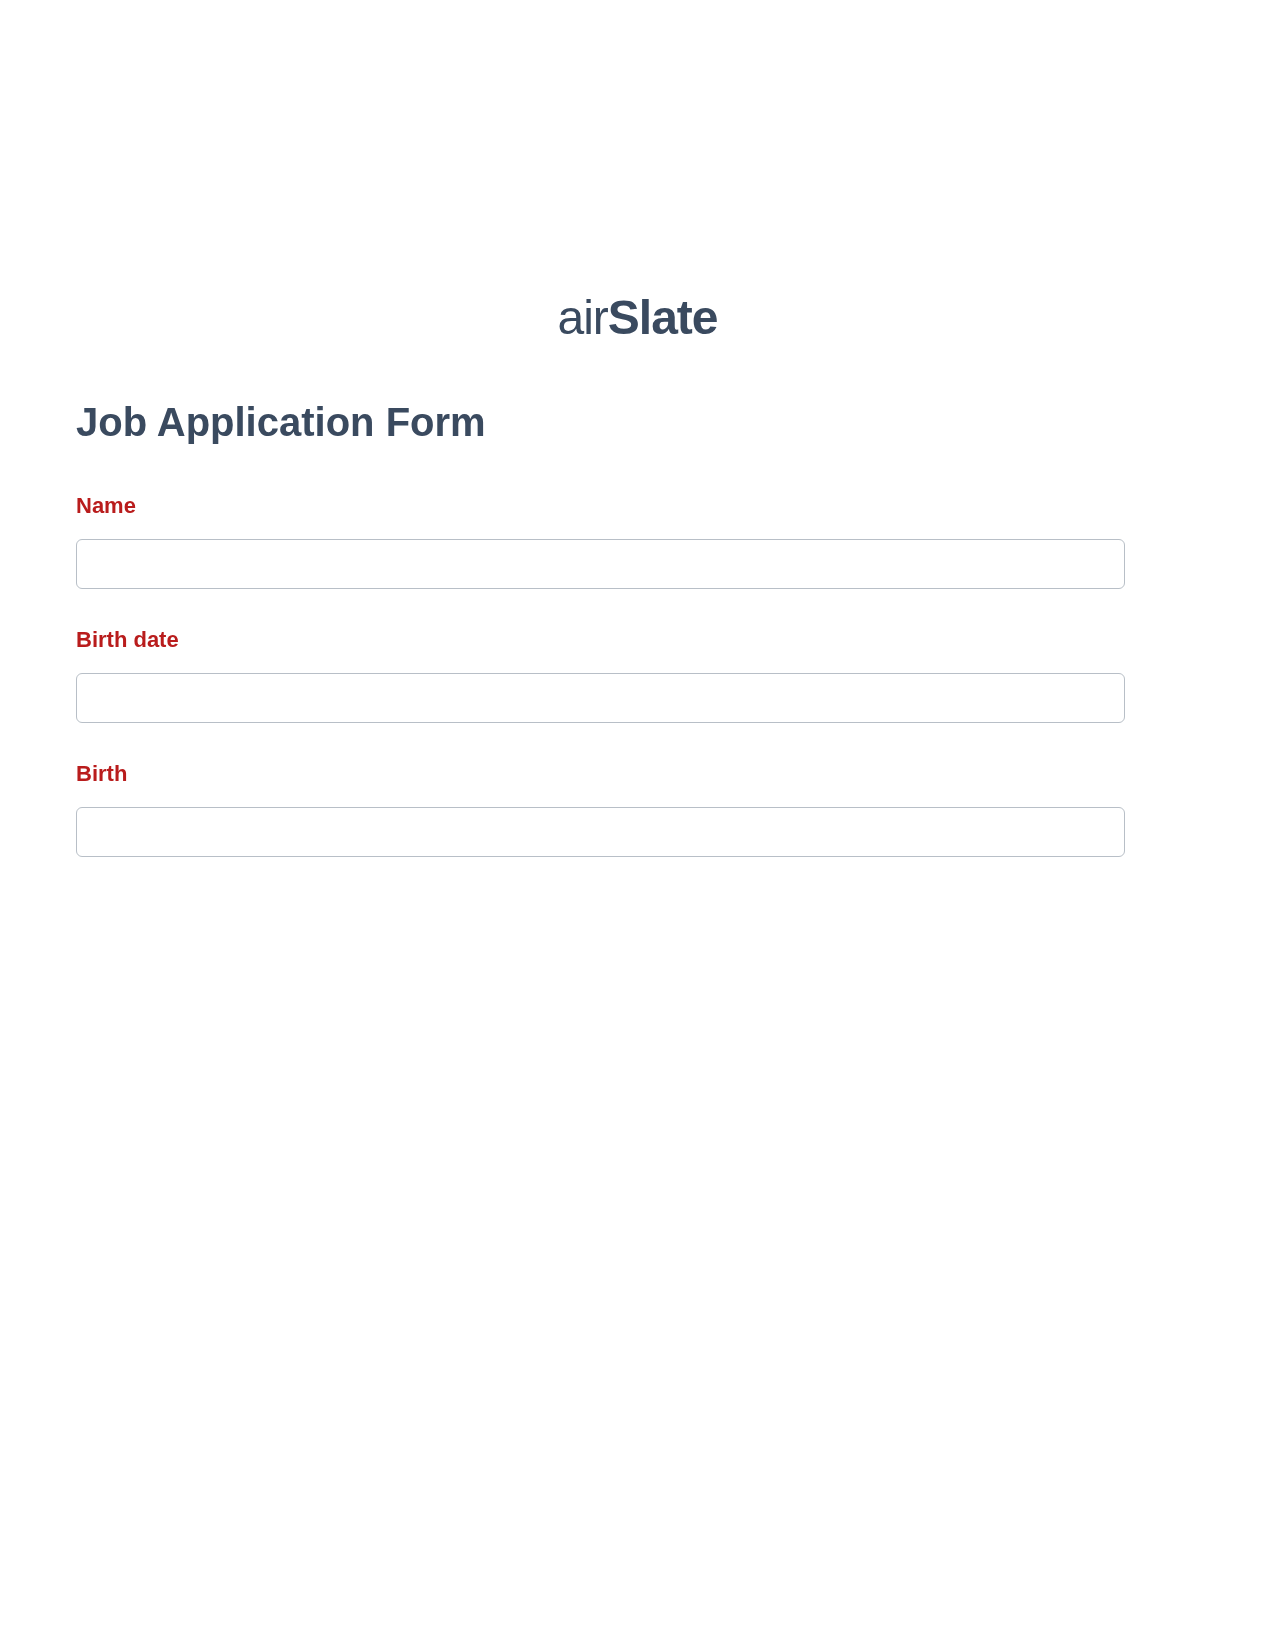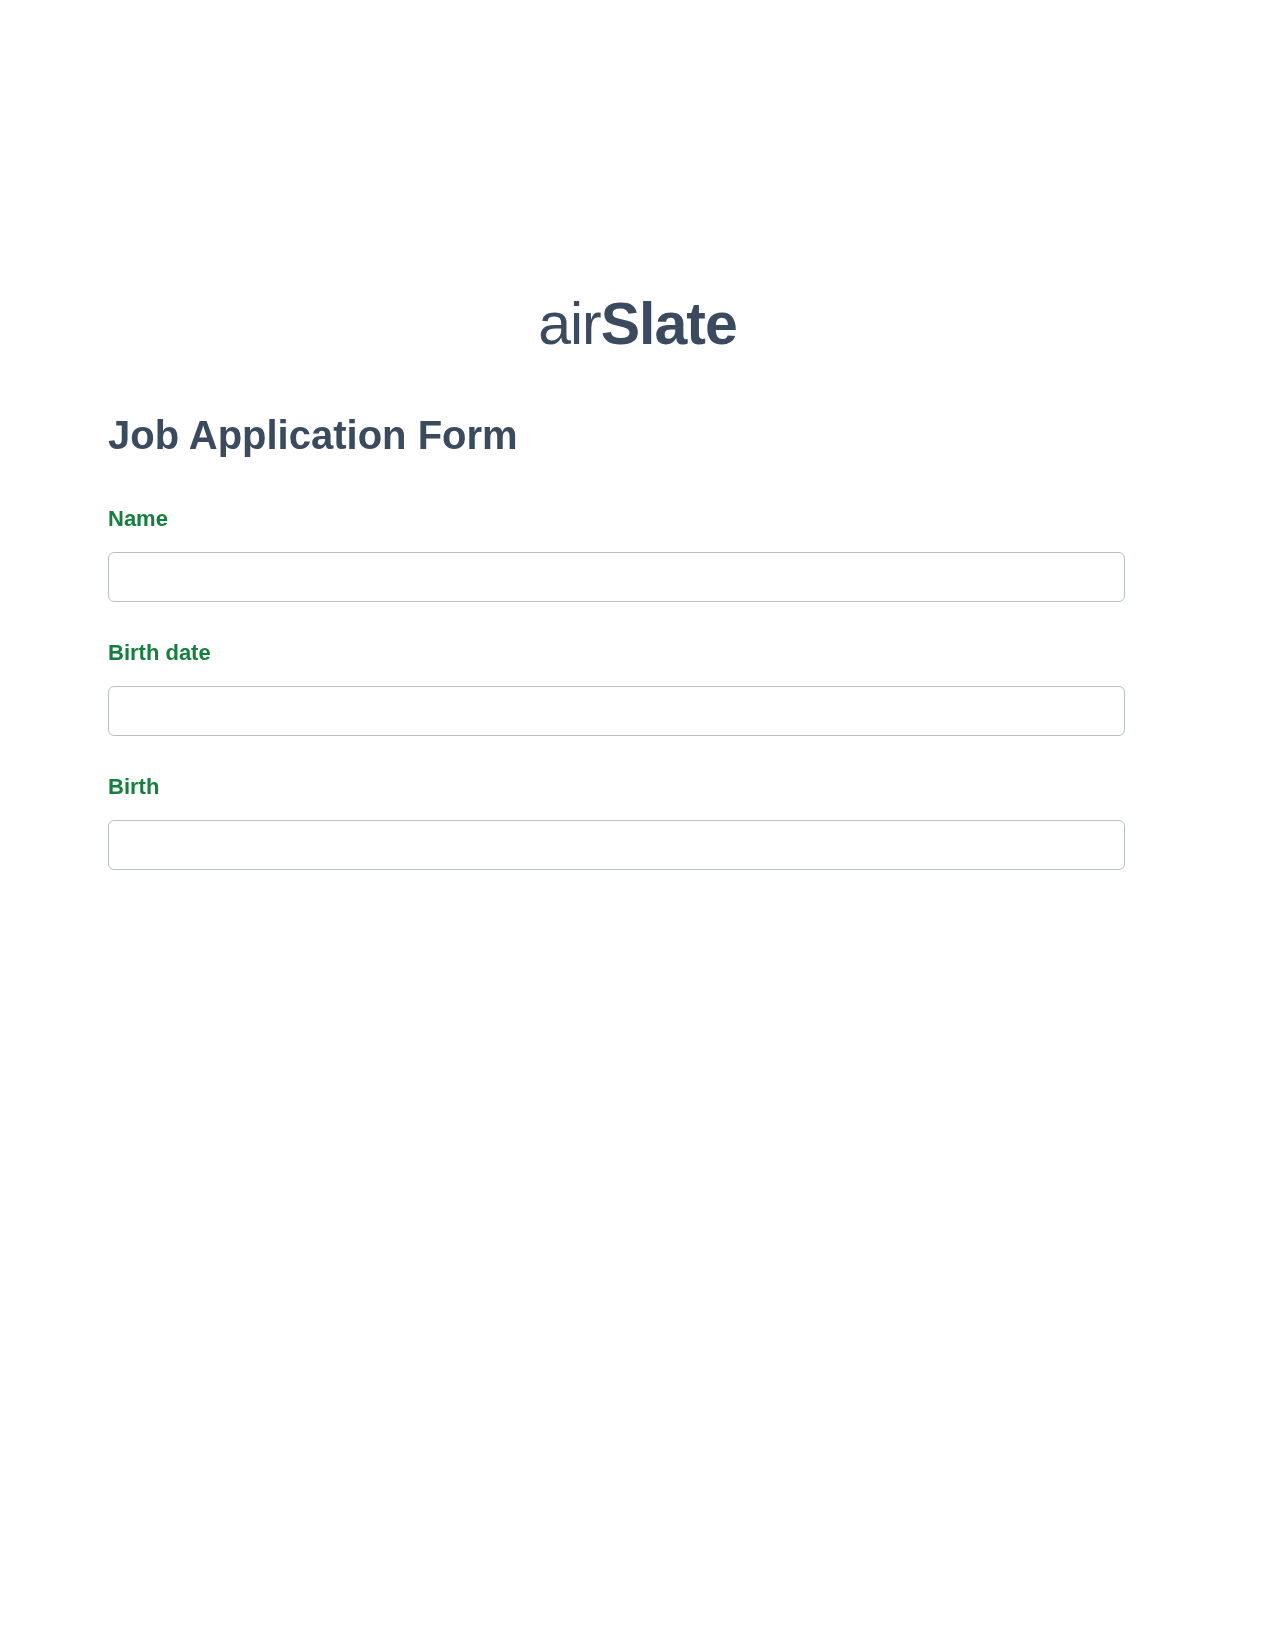--- a/index.html
+++ b/index.html
@@ -18,46 +18,46 @@
       width: 100%;
       height: 100%;
       padding-top: 290px;
     }
     .logo-container {
       display: flex;
       justify-content: center;
       margin-bottom: 55px;
     }
     .logo {
-      font-size: 59px;
+      font-size: 48px;
       font-weight: 400;
       color: #3a4a5f;
       letter-spacing: -1px;
     }
     .logo .bold {
       font-weight: 700;
     }
     .form-container {
-      padding-left: 108px;
+      padding-left: 76px;
       padding-right: 150px;
     }
     .form-title {
       font-size: 40px;
       font-weight: 700;
       color: #3a4a5f;
       margin-bottom: 48px;
     }
     .form-field {
       margin-bottom: 38px;
     }
     .field-label {
       display: block;
       font-size: 22px;
       font-weight: 700;
-      color: #15803d;
+      color: #b91c1c;
       margin-bottom: 20px;
     }
     .field-input {
       width: 100%;
       height: 50px;
       border: 1px solid #b8bfc7;
       border-radius: 6px;
       padding: 10px 14px;
       font-size: 18px;
       background: #ffffff;

